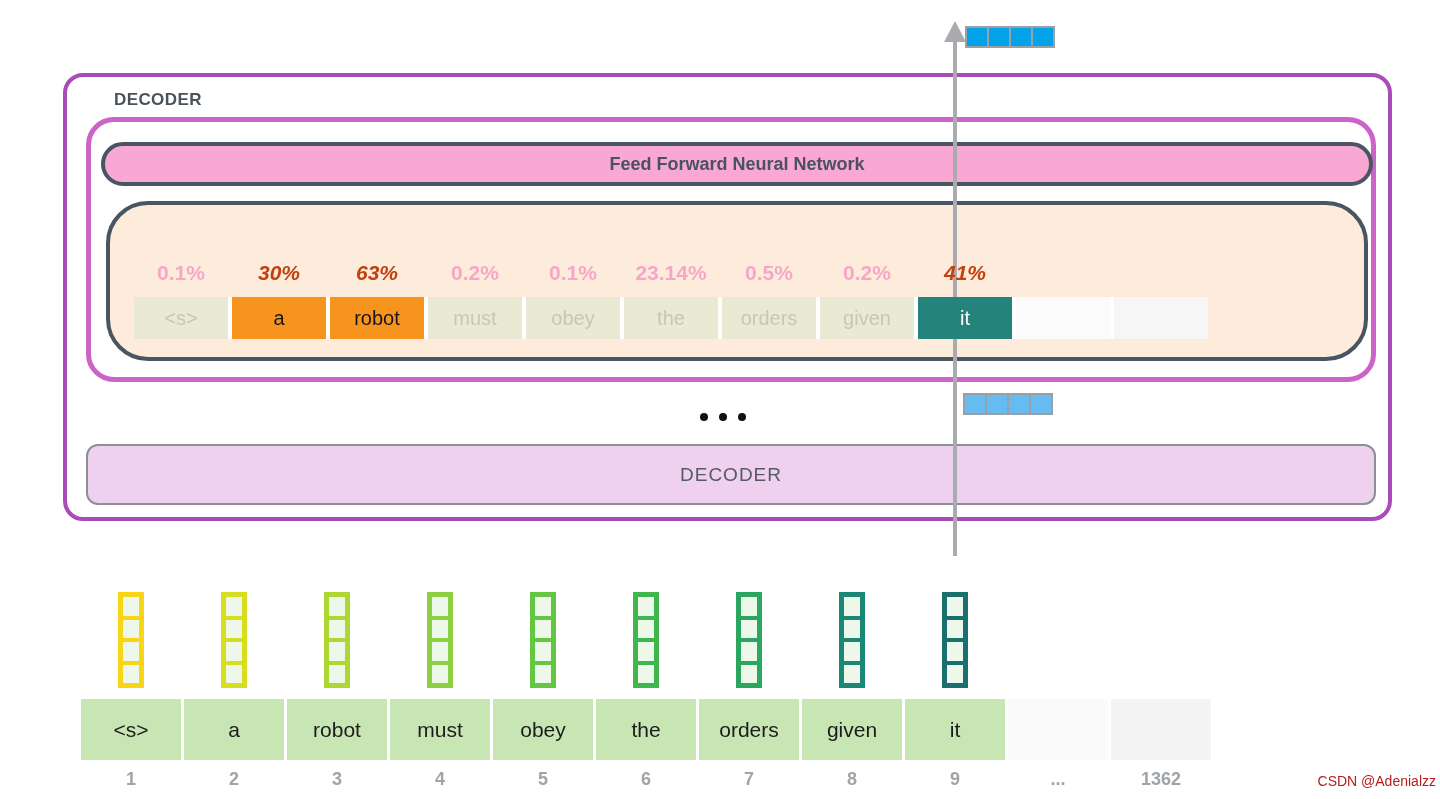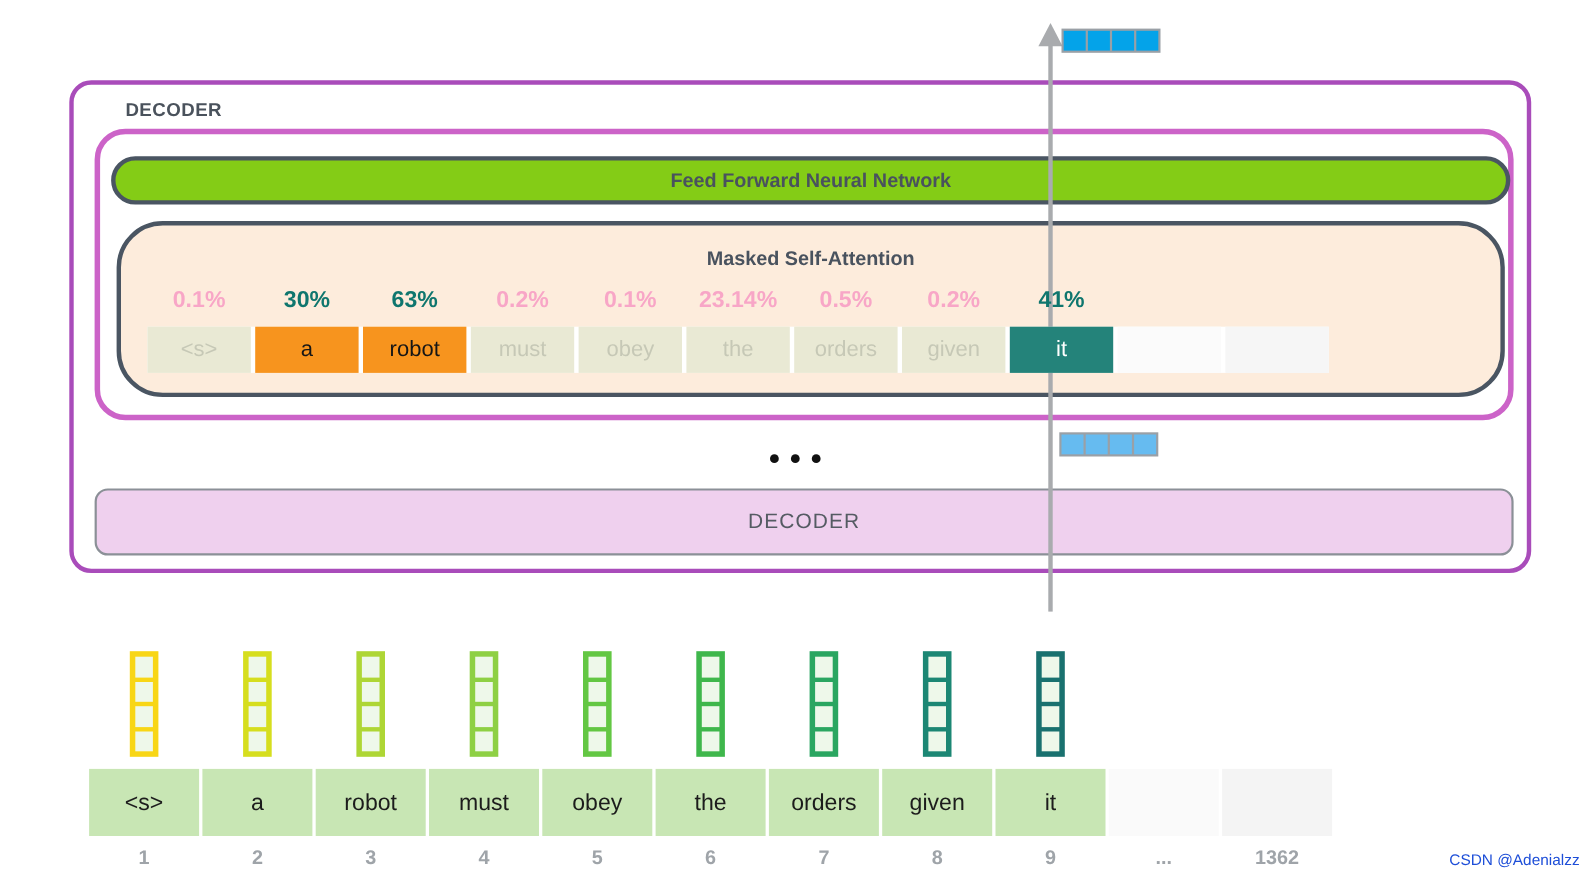--- a/index.html
+++ b/index.html
@@ -10,33 +10,33 @@
   .outer-box{position:absolute;left:63px;top:73px;width:1329px;height:448px;
              border:4px solid #a94cba;border-radius:20px;box-sizing:border-box;background:#fff;}
   .outer-label{position:absolute;left:47px;top:13px;font-size:17px;font-weight:bold;
                color:#4a525c;letter-spacing:.4px;}
 
   
   .inner-box{position:absolute;left:19px;top:40px;width:1290px;height:265px;
              border:5px solid #cc63c8;border-radius:28px;box-sizing:border-box;background:#fff;}
 
   
-  .ffnn{position:absolute;left:10px;top:20px;width:1272px;height:44px;background:#84cc16;
+  .ffnn{position:absolute;left:10px;top:20px;width:1272px;height:44px;background:#f9a8d4;
         border:4px solid #4a5562;border-radius:24px;box-sizing:border-box;
         display:flex;align-items:center;justify-content:center;}
   .ffnn-label{font-size:18px;font-weight:bold;color:#49525e;}
 
   
   .attn{position:absolute;left:15px;top:79px;width:1262px;height:160px;background:#fdecdc;
         border:4px solid #4a5562;border-radius:42px;box-sizing:border-box;}
   .attn-title{position:absolute;left:0;top:20px;width:100%;text-align:center;
               font-size:18px;font-weight:bold;color:#49525e;}
   .pct-row{position:absolute;left:24px;top:56px;display:flex;gap:4px;z-index:6;}
   .pcell{width:94px;text-align:center;font-size:21px;font-weight:bold;color:#f8a6c7;}
-  .pcell.em{color:#0f766e;}
+  .pcell.em{color:#c2410c;font-style:italic;}
   .tok-row{position:absolute;left:24px;top:92px;display:flex;gap:4px;background:#ffffff;z-index:6;}
   .acell{width:94px;height:42px;display:flex;align-items:center;justify-content:center;font-size:20px;}
   .acell.dim{background:#e9e9d4;color:#c6c8b6;}
   .acell.orange{background:#f7941e;color:#161616;}
   .acell.teal{background:#24837a;color:#ffffff;}
   .acell.empty1{background:#fbfbfb;}
   .acell.empty2{background:#f6f6f6;}
 
   
   .dots{position:absolute;left:696px;top:409px;display:flex;gap:11px;}
@@ -70,38 +70,37 @@
   .btok{width:100px;height:61px;background:#c8e6b4;display:flex;align-items:center;
         justify-content:center;font-size:21px;color:#1c1c1c;}
   .btok.gray1{background:#fafafa;}
   .btok.gray2{background:#f4f4f4;}
 
   
   .pos-row{position:absolute;left:81px;top:769px;display:flex;gap:3px;}
   .pos{width:100px;text-align:center;font-size:18px;font-weight:bold;color:#9fa4a9;}
 
   
-  .watermark{position:absolute;right:4px;top:773px;font-size:14px;color:#1d4ed8;}
+  .watermark{position:absolute;right:4px;top:773px;font-size:14px;color:#b91c1c;}
 </style>
 </head>
 <body>
 
 <div class="stage">
 
   <div class="outer-box">
     <div class="outer-label">DECODER</div>
 
     <div class="inner-box">
 
       <div class="ffnn">
         <span class="ffnn-label">Feed Forward Neural Network</span>
       </div>
 
       <div class="attn">
-        <div class="attn-title">Masked Self-Attention</div>
 
         <div class="pct-row">
           <div class="pcell">0.1%</div>
           <div class="pcell em">30%</div>
           <div class="pcell em">63%</div>
           <div class="pcell">0.2%</div>
           <div class="pcell">0.1%</div>
           <div class="pcell">23.14%</div>
           <div class="pcell">0.5%</div>
           <div class="pcell">0.2%</div>

